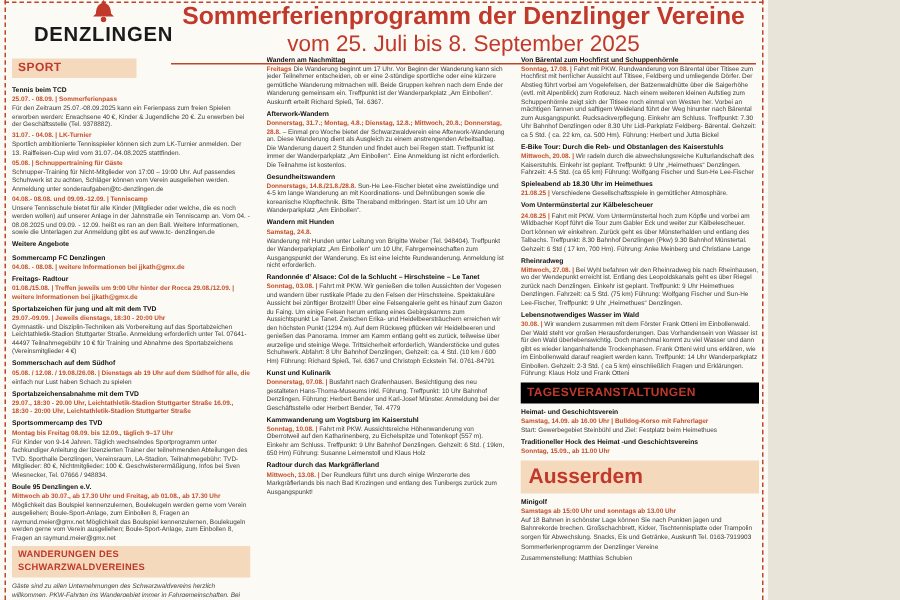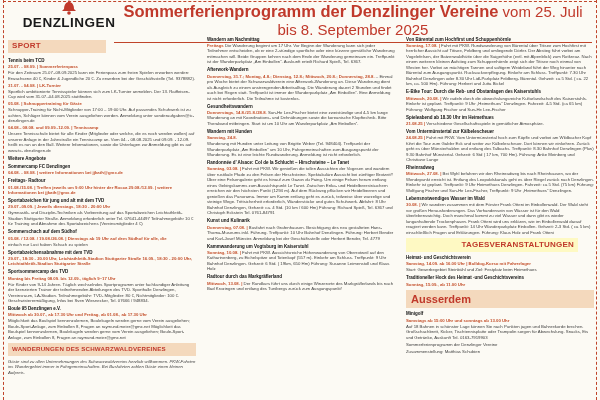--- a/index.html
+++ b/index.html
@@ -1,17 +1,17 @@
 <!DOCTYPE html>
 <html><head>
 <meta charset="utf-8">
 <style>
   html,body{margin:0;padding:0;}
   body{font-family:"Liberation Sans", sans-serif; background:#e8e4da;}
-  #page{position:relative;width:600px;height:400px;background:#fcfaf4;overflow:hidden;
+  #page{position:relative;width:512px;height:400px;background:#fcfaf4;overflow:hidden;
         box-sizing:border-box;padding-left:31px;}
   .cutline{position:absolute;top:0;bottom:0;width:0;border-left:1.5px dashed #c0442a;}
   .cutline.left{left:3px;}
   .cutline.right{right:3px;}
   .cutline.top{top:1px;left:3px;right:3px;bottom:auto;height:0;width:auto;
         border-left:none;border-top:1.5px dashed #c0442a;}
 
   
   #header{position:absolute;left:10px;top:0;right:8px;height:32px;}
   #logo{position:absolute;left:4px;top:0;width:110px;text-align:center;}
@@ -29,24 +29,24 @@
   .blk.h{font-weight:bold;color:#111;font-size:4.5px;margin-top:2.5px;margin-bottom:0.5px;}
   .blk.d{font-weight:bold;color:#c4502c;margin-bottom:0.5px;}
   .blk.b{color:#3c3c3c;}
   .blk.i{font-style:italic;color:#444;margin-top:2px;}
   .blk .lead{font-weight:bold;color:#c4502c;}
   .blk.s{background:#f4d9bd;color:#c0392b;font-weight:bold;font-size:8px;
          padding:1.5px 4px;margin:1px 0 3px 0;display:inline-block;min-width:52%;
          box-sizing:border-box;letter-spacing:0.3px;}
   .blk.s2{background:#f4d9bd;color:#c0392b;font-weight:bold;font-size:6.2px;
          padding:2px 4px;margin:3px 0 3px 0;display:block;letter-spacing:0.2px;line-height:1.35;}
-  .blk.sb{background:#f4d9bd;color:#c0392b;font-weight:bold;font-size:11px;
+  .blk.sb{background:#f4d9bd;color:#c0392b;font-weight:bold;font-size:14px;
          padding:2px 5px;margin:3px 0 3px 0;display:block;}
-  .blk.st{background:#fef9c3;color:#c0392b;font-weight:bold;font-size:8px;
-         padding:2px 4px;margin:3px 16px 3px 0;display:block;letter-spacing:0.2px;text-align:right;}
+  .blk.st{background:#000000;color:#c0392b;font-weight:bold;font-size:8px;
+         padding:2px 4px;margin:3px 0 3px 0;display:block;letter-spacing:0.2px;}
 </style>
 </head>
 <body>
 
 <div id="page">
   <div class="cutline left"></div>
   <div class="cutline right"></div>
   <div class="cutline top"></div>
 
   <div id="header">

